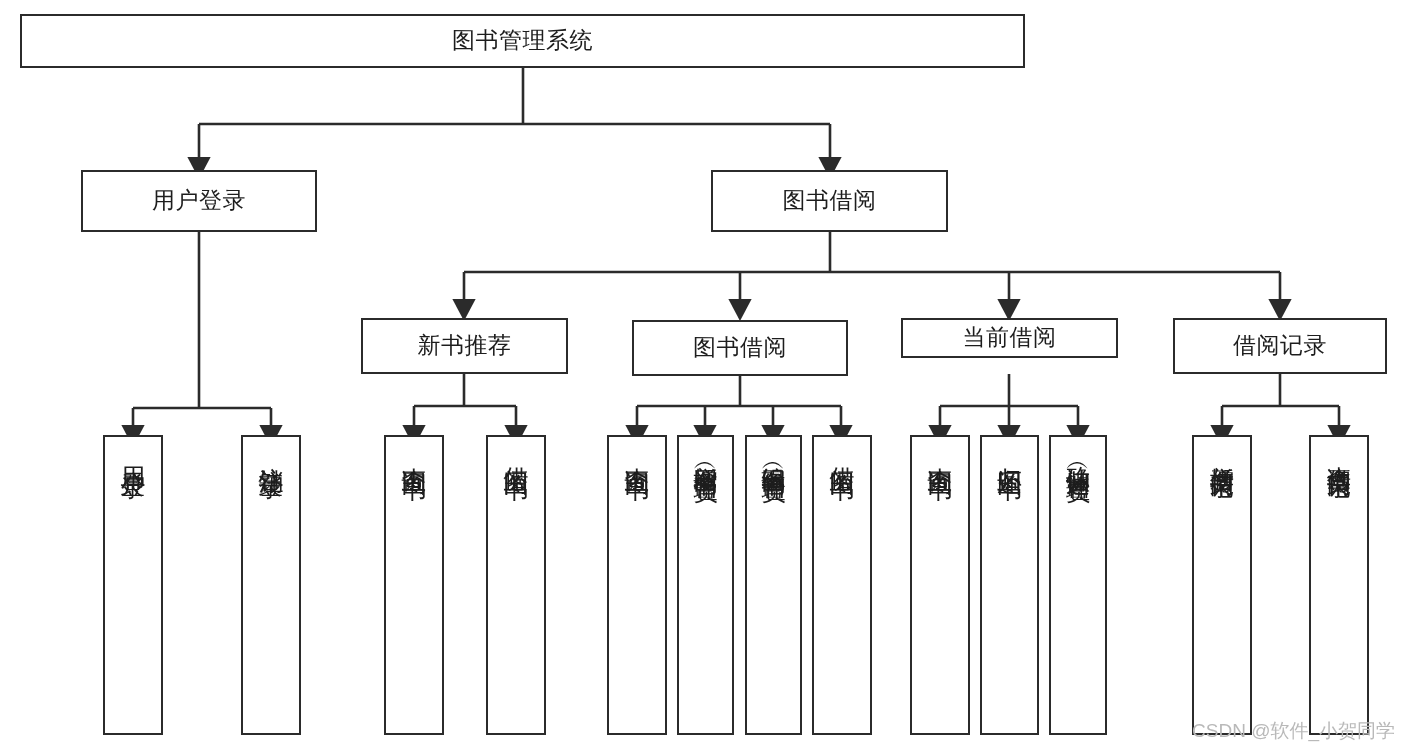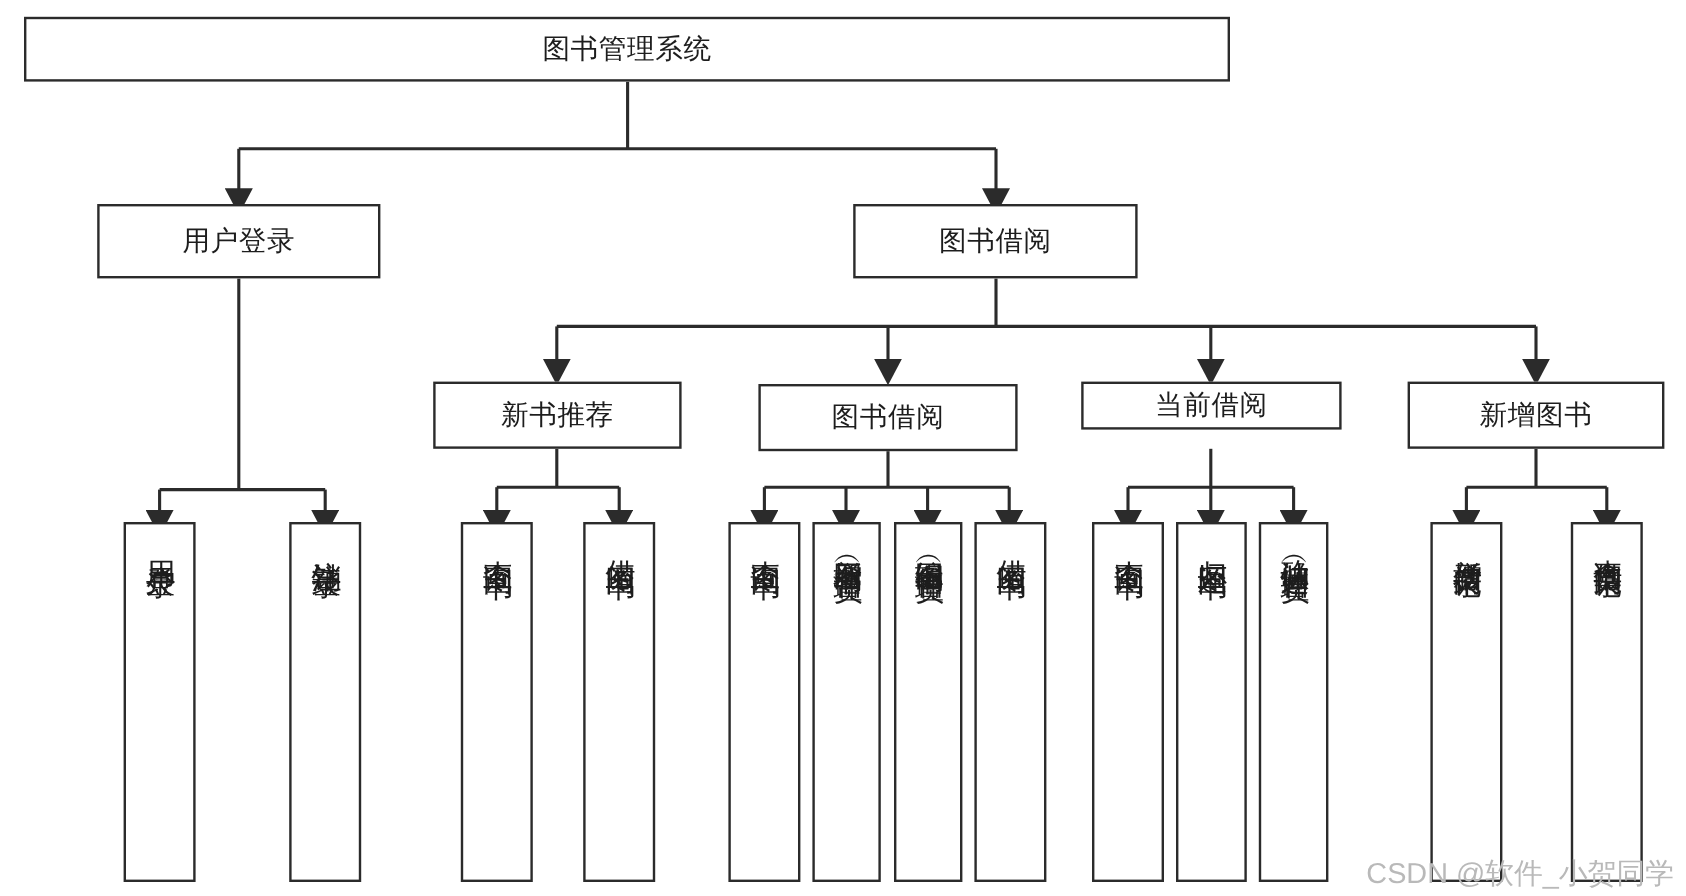--- a/index.html
+++ b/index.html
@@ -39,21 +39,21 @@
     font-size:25px;
     letter-spacing:3px;
     line-height:1;
   }
   .node.v.small .lbl{font-size:24px;letter-spacing:2px;}
 
   #watermark{
     position:absolute;
     right:10px;
     bottom:3px;
-    font-size:24px;
+    font-size:19px;
     color:#b9b9b9;
     white-space:nowrap;
     pointer-events:none;
   }
 </style>
 </head>
 <body>
 
 <div id="stage">
 
@@ -125,21 +125,21 @@
 
   <div class="node h" style="left:632px;top:320px;width:216px;height:56px;">
     <span class="lbl">图书借阅</span>
   </div>
 
   <div class="node h" style="left:901px;top:318px;width:217px;height:40px;">
     <span class="lbl">当前借阅</span>
   </div>
 
   <div class="node h" style="left:1173px;top:318px;width:214px;height:56px;">
-    <span class="lbl">新增图书</span>
+    <span class="lbl">借阅记录</span>
   </div>
 
   <div class="node v" style="left:103px;top:435px;width:60px;height:300px;">
     <span class="lbl">用户登录</span>
   </div>
   <div class="node v" style="left:241px;top:435px;width:60px;height:300px;">
     <span class="lbl">注销登录</span>
   </div>
 
   <div class="node v" style="left:384px;top:435px;width:60px;height:300px;">

